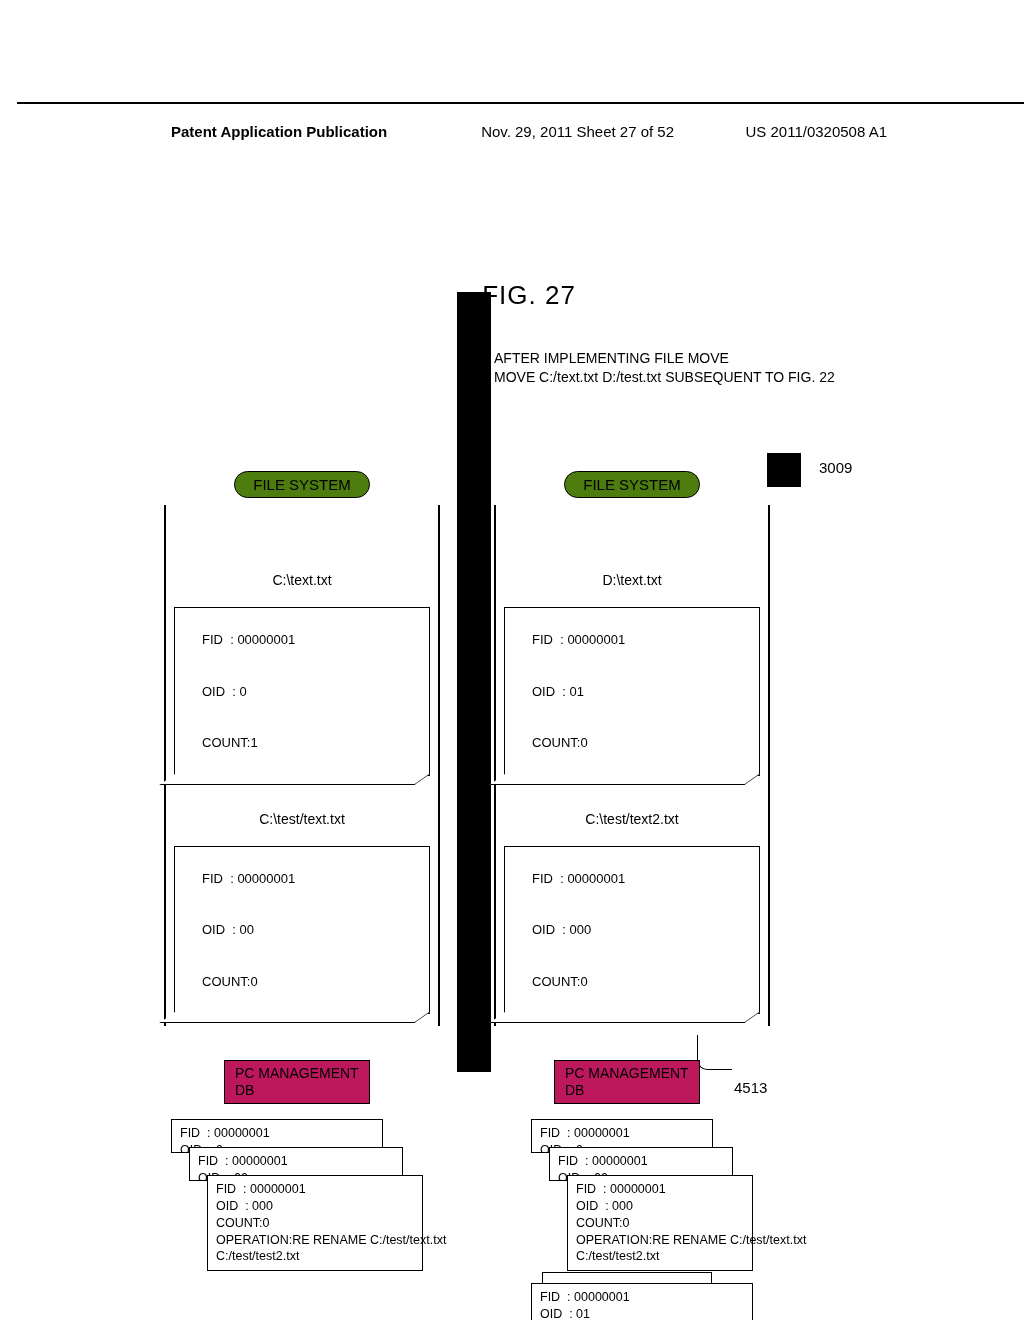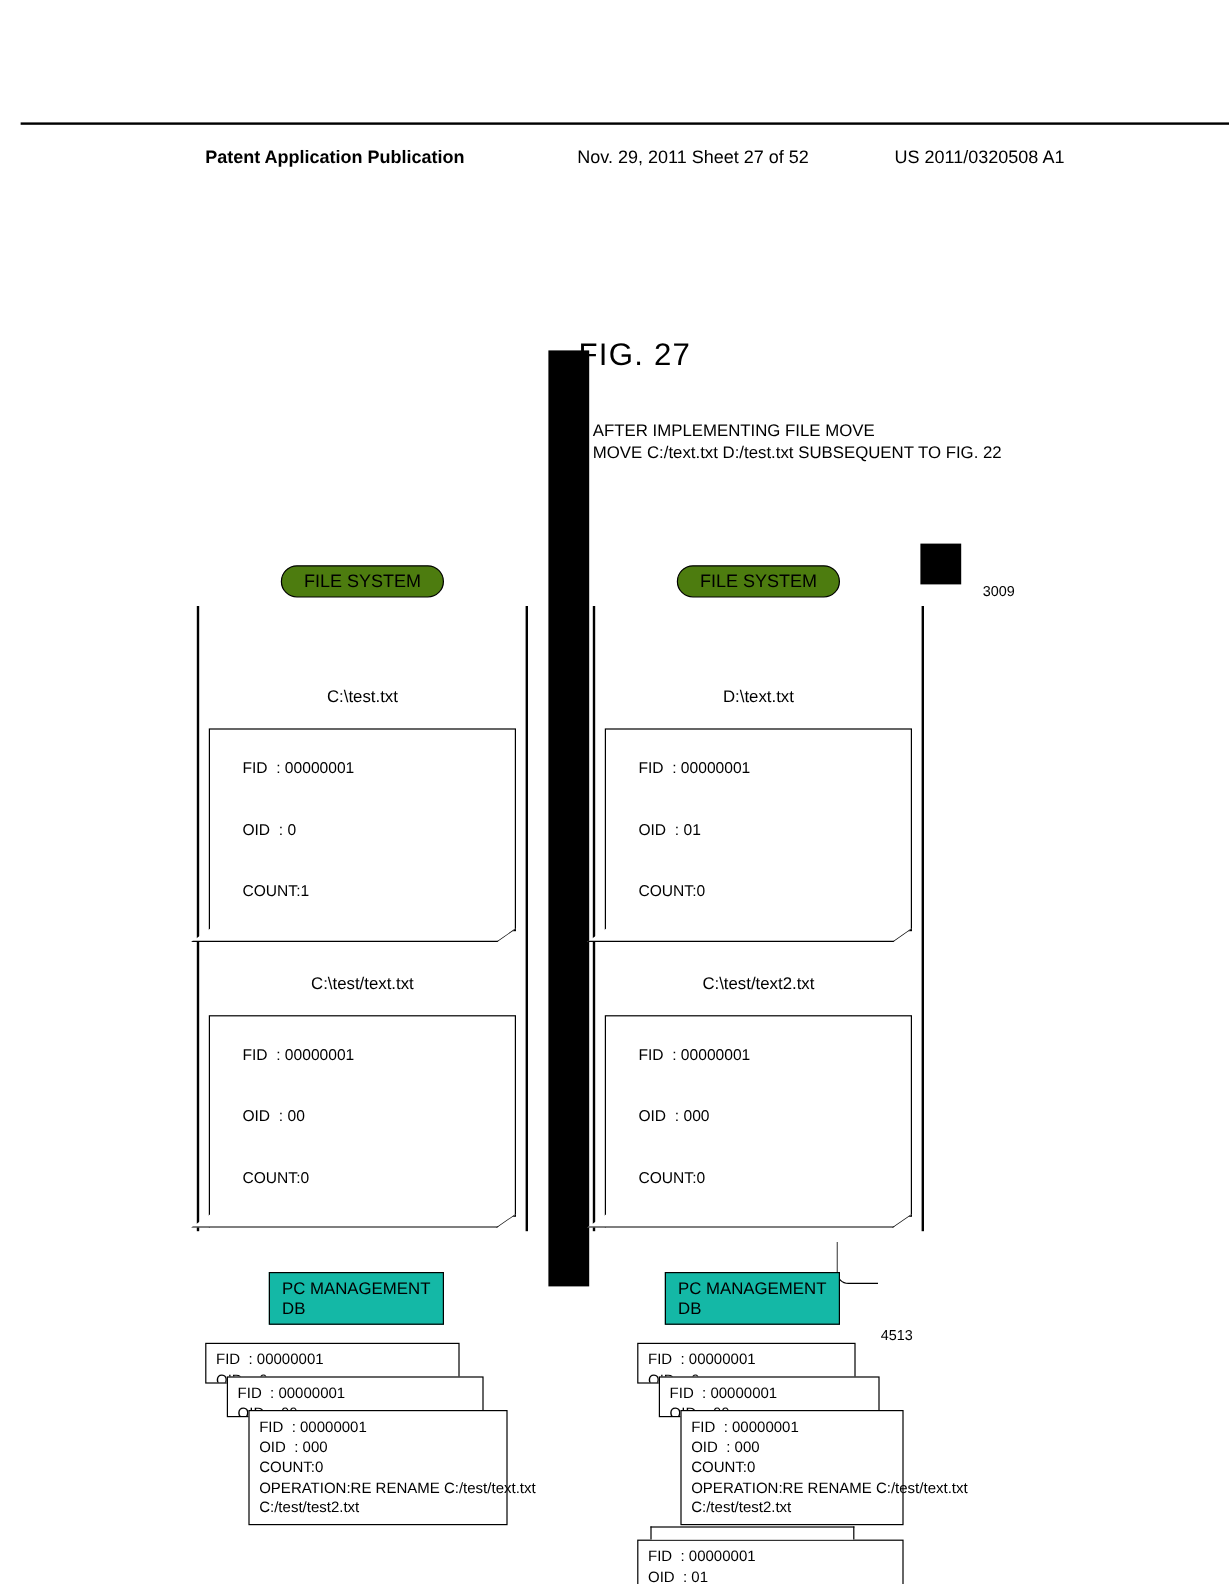--- a/index.html
+++ b/index.html
@@ -119,21 +119,21 @@
     height: 10px;
     width: 10px;
     border-left: 1px solid #000;
   }
 
   .pc-label {
     border: 1px solid #000;
     padding: 4px 10px;
     font-size: 14px;
     line-height: 1.2;
-    background: #14b8a6;
+    background: #be185d;
     display: inline-block;
     position: relative;
     z-index: 5;
     margin-left: 60px;
   }
 
   .db-stack {
     position: relative;
     margin-top: -2px;
   }
@@ -152,22 +152,21 @@
   .db-card.c4::before {
     content:"";
     position:absolute;
     top:-12px; left:10px; right:40px; height:10px;
     border-left:1px solid #000; border-right:1px solid #000; border-top:1px solid #000;
     background:#fff;
   }
 
   .ref-label {
     position: absolute;
-    font-size: 12px;
-    margin-top: 27px;
+    font-size: 15px;
   }
   .ref-3009 { top: 425px; left: 785px; }
   .ref-3009-line {
     position: absolute;
     top: 436px; left: 750px; width: 34px; height: 1px; background: #000;
   }
   .ref-3009-line::after{
     content:""; position:absolute; left:0; top:-8px; width:16px; height:16px;
     border-left:1px solid #000; border-bottom:1px solid #000; border-radius:0 0 0 10px;
     transform: rotate(0deg);
@@ -207,21 +206,21 @@
 
 <div class="ref-3009-line"></div>
 <div class="ref-label ref-3009">3009</div>
 
 <div class="col col-left">
   <div class="fs-label-wrap">
     <span class="fs-label">FILE SYSTEM</span>
   </div>
   <div class="file-group">
     <div class="spacer-top-fs"></div>
-    <div class="file-path">C:\test.txt</div>
+    <div class="file-path">C:\text.txt</div>
     <div class="file-box">
       <div class="kv">FID  : 00000001</div>
       <div class="kv">OID  : 0</div>
       <div class="kv">COUNT:1</div>
     </div>
     <div class="file-path">C:\test/text.txt</div>
     <div class="file-box" style="margin-bottom:8px;">
       <div class="kv">FID  : 00000001</div>
       <div class="kv">OID  : 00</div>
       <div class="kv">COUNT:0</div>

